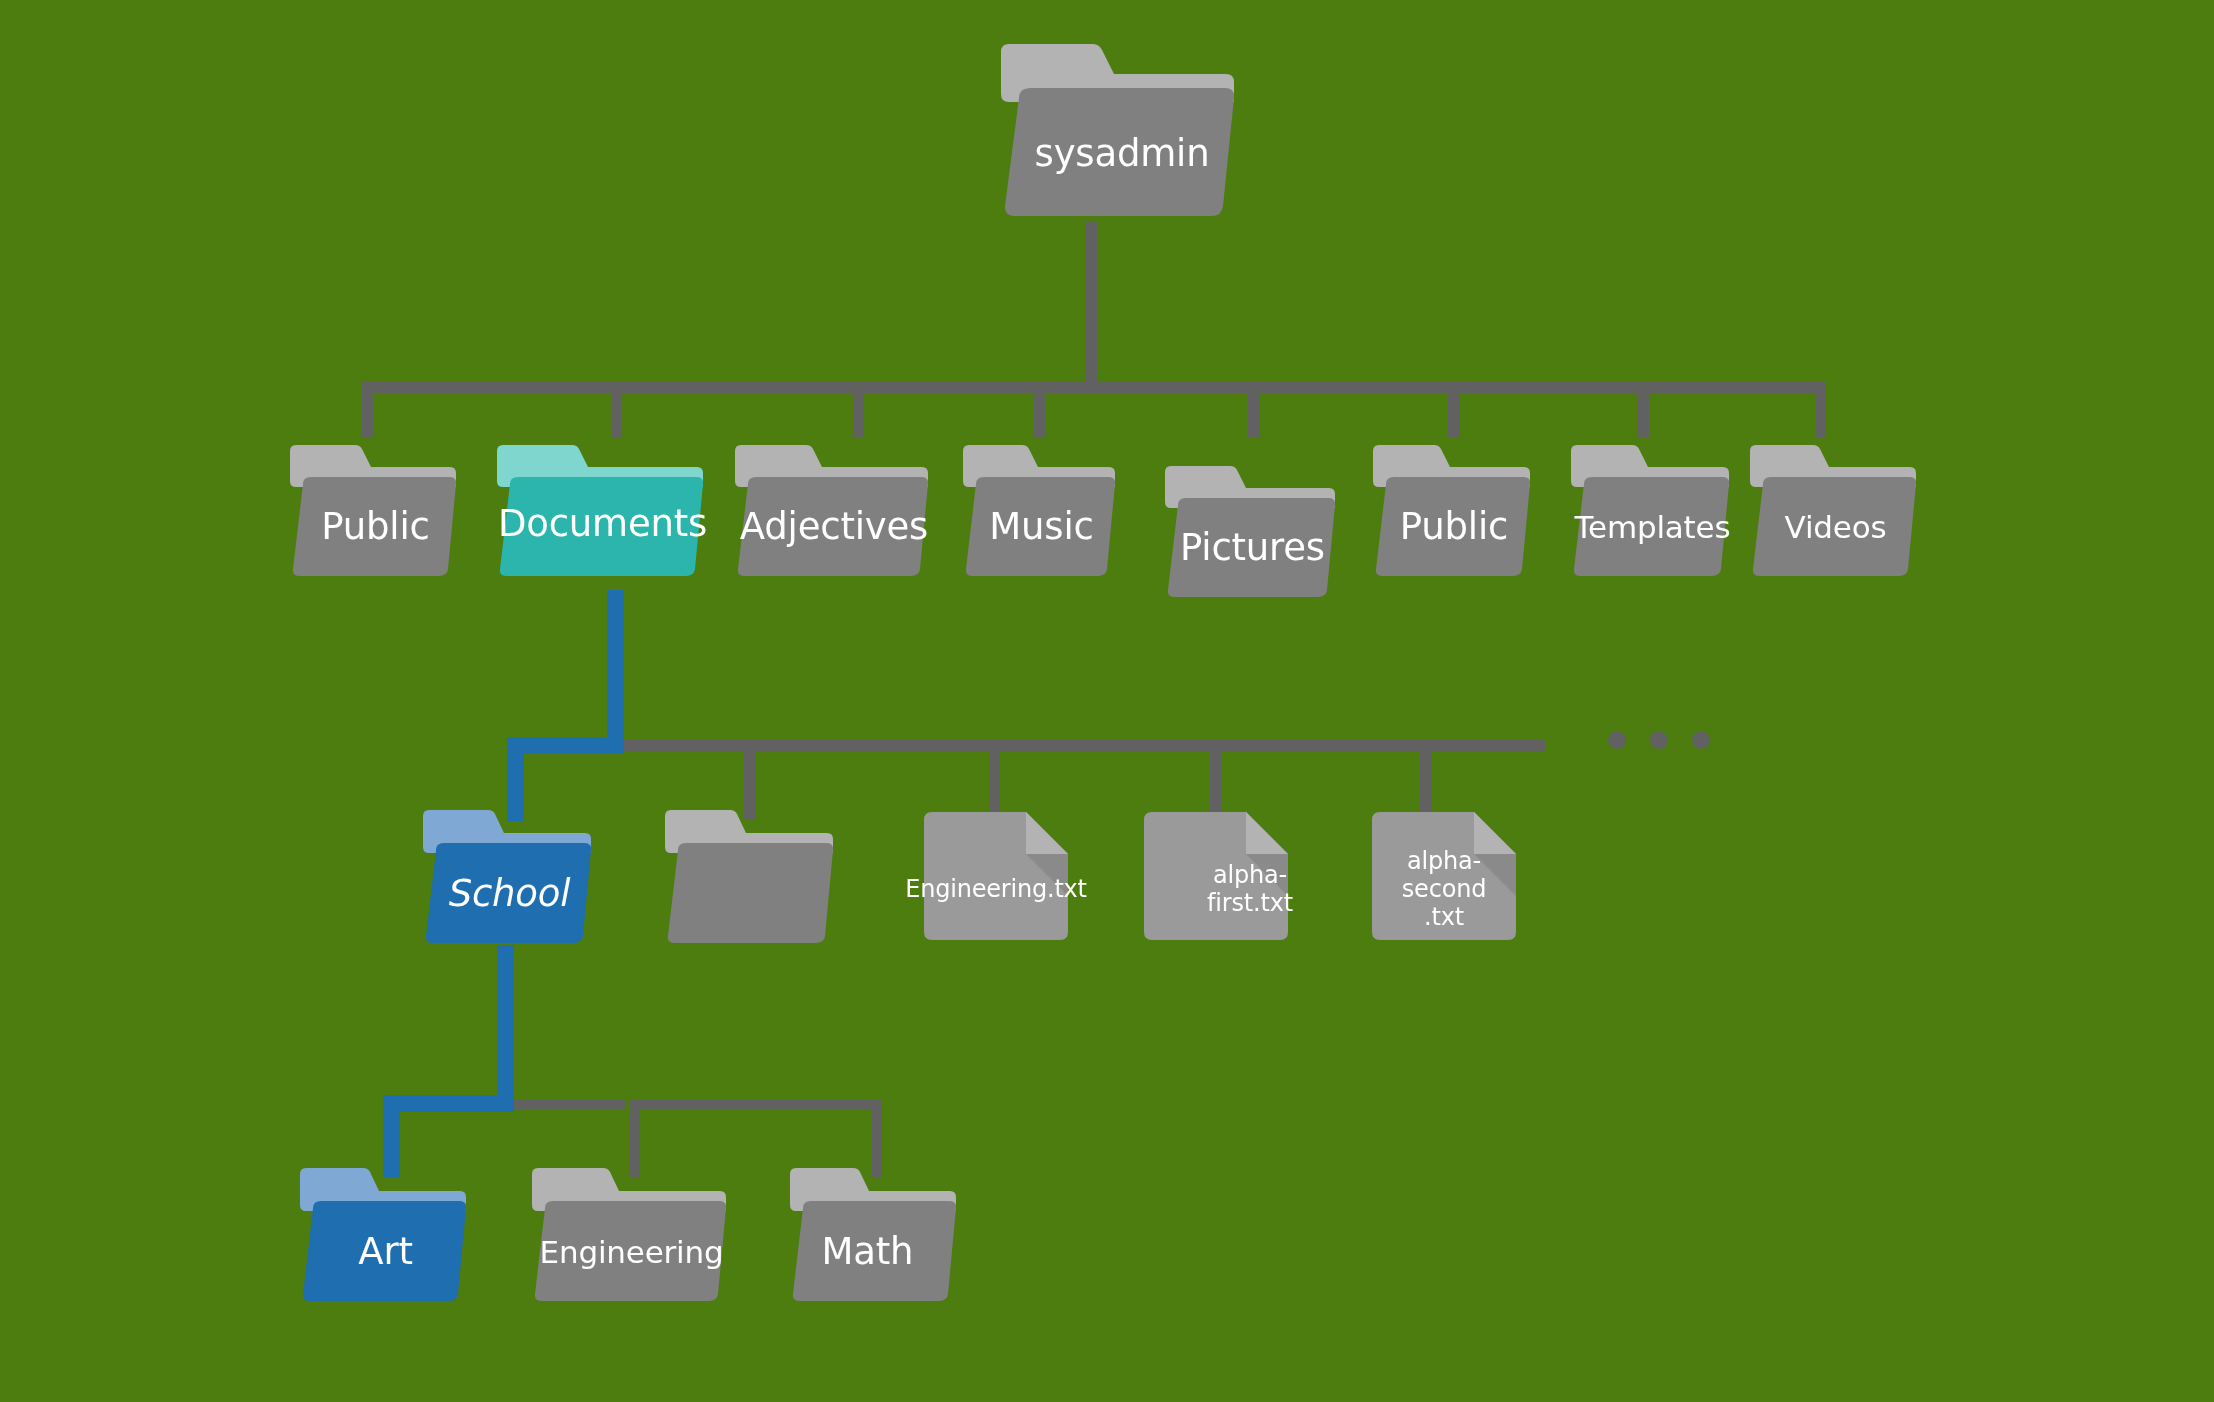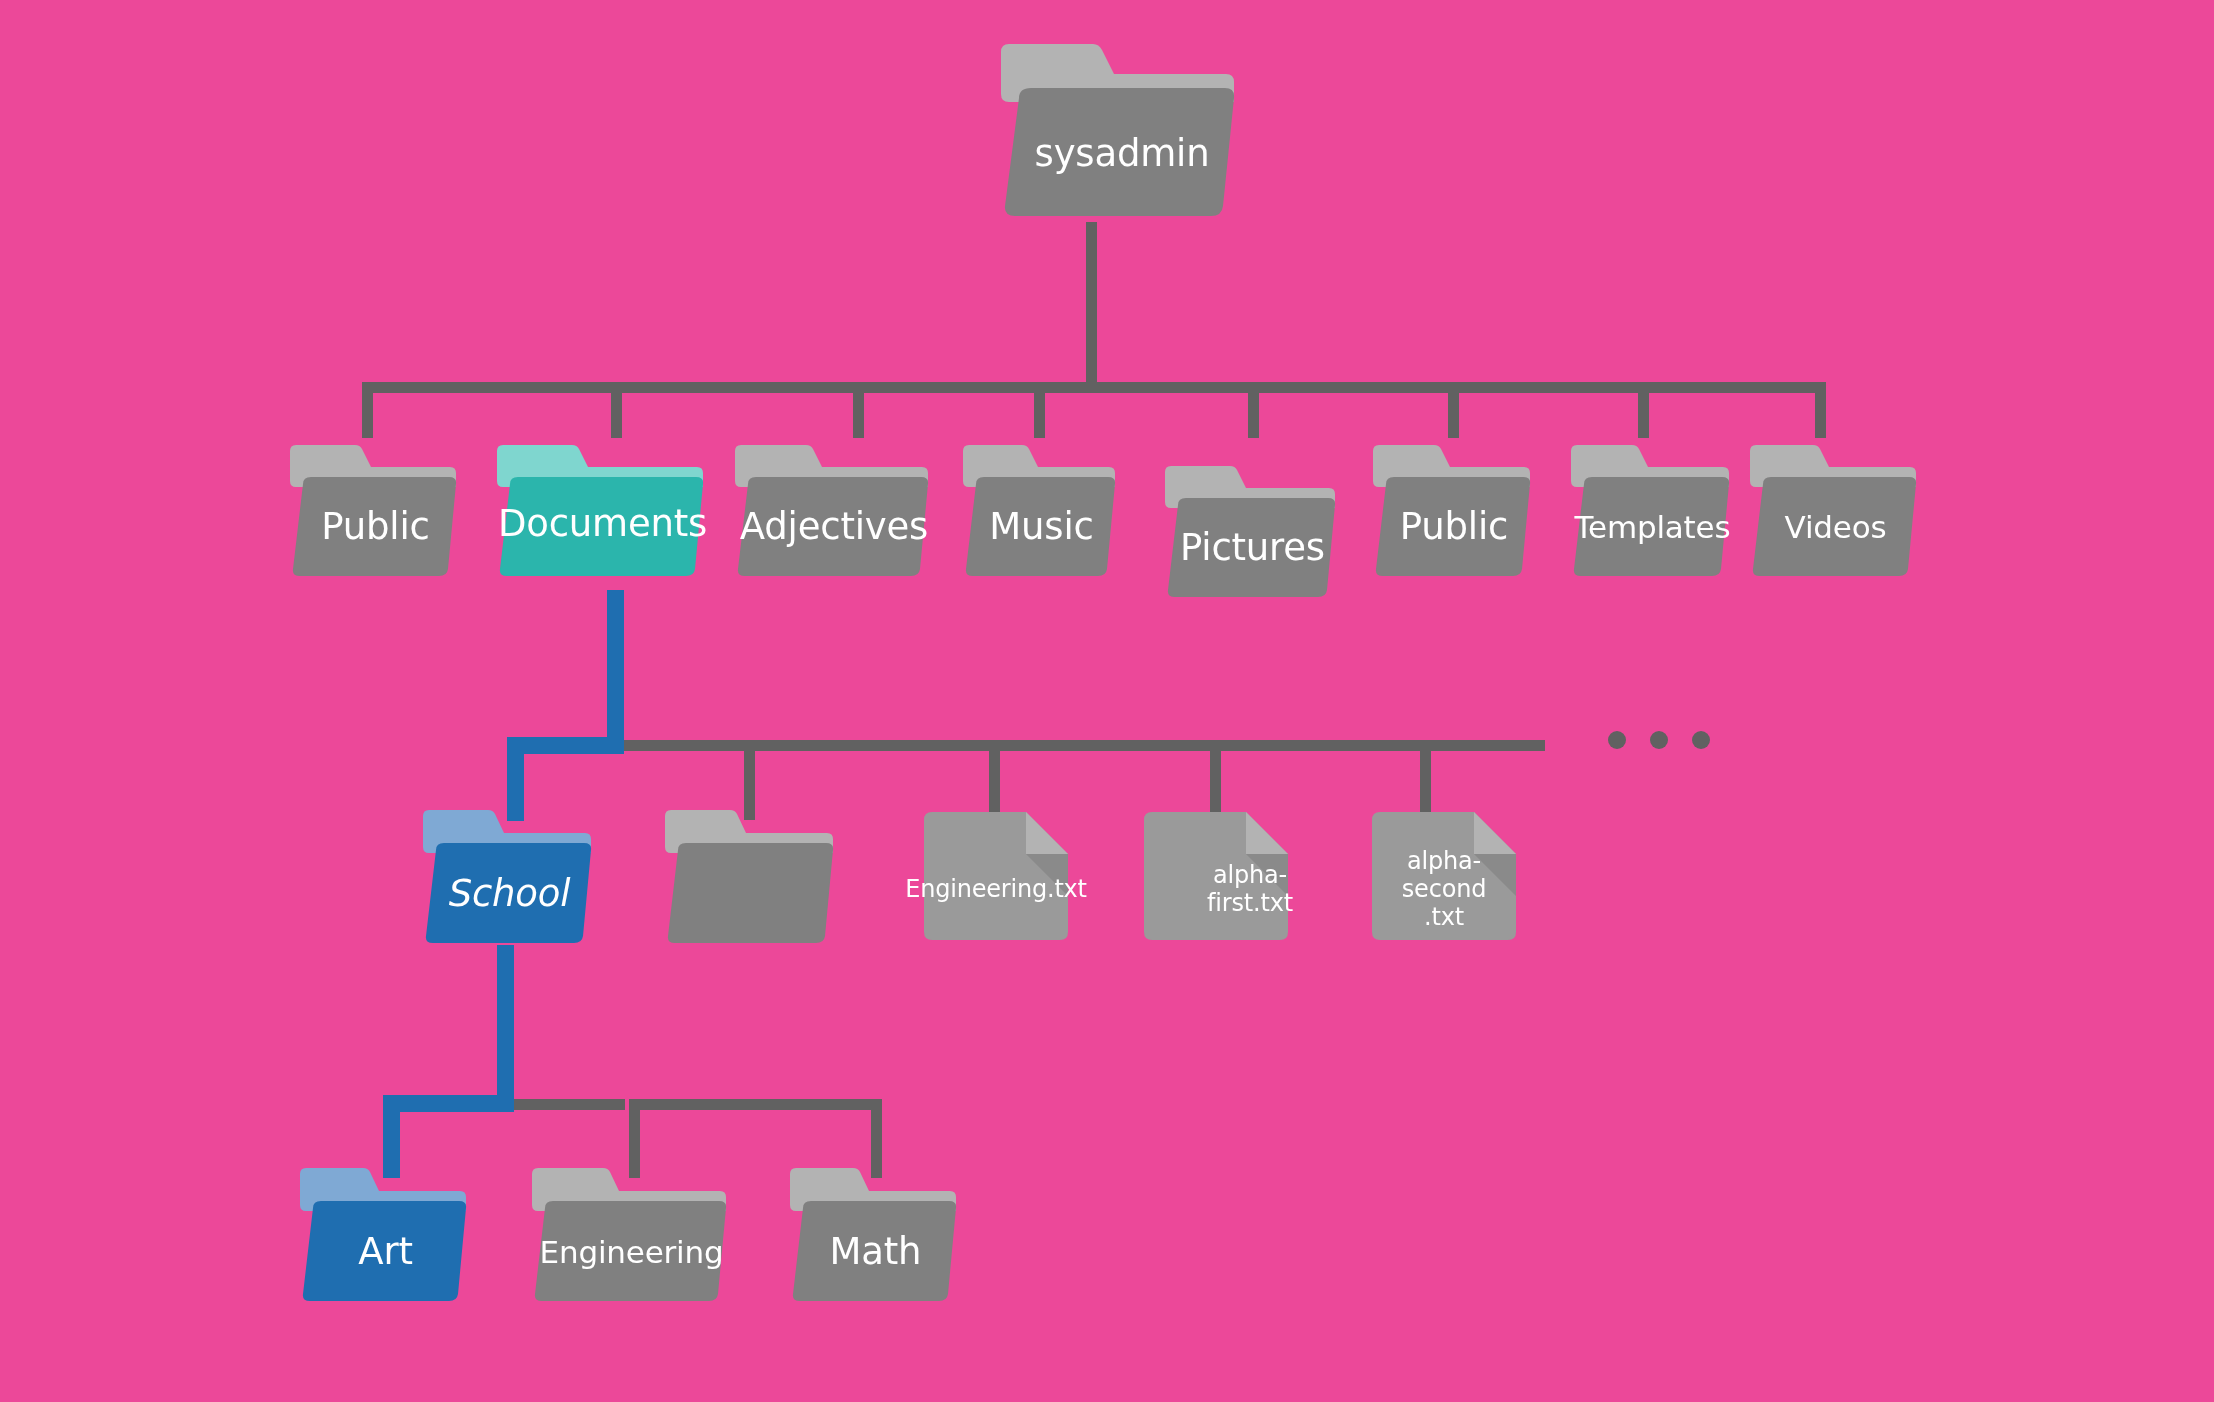--- a/index.html
+++ b/index.html
@@ -7,21 +7,21 @@
     padding: 0;
     background: #ffffff;
   }
   body {
     font-family: "DejaVu Sans", sans-serif;
   }
   #canvas {
     position: relative;
     width: 2214px;
     height: 1402px;
-    background: #ec4899;
+    background: #4d7c0f;
     overflow: hidden;
   }
   .node {
     position: absolute;
   }
   .node svg {
     display: block;
     overflow: visible;
   }
   .node-label {
@@ -235,16 +235,16 @@
       <path d="M18 42 Q18 35 26 35 L192 35 Q200 35 199 42 L191 128 Q190 135 182 135 L15 135 Q7 135 8 128 Z" fill="#808080"></path>
     </svg>
     <div class="node-label folder-label small" style="left:8px; top:39px; width:193px; height:95px;">Engineering</div>
   </div>
 
   <div class="node" style="left:785px; top:1166px;">
     <svg width="178" height="142" viewBox="0 0 178 142">
       <path d="M5 8 Q5 2 11 2 L68 2 Q73 2 75 6 L84 25 L165 25 Q171 25 171 31 L171 45 L11 45 Q5 45 5 39 Z" fill="#b3b3b3"></path>
       <path d="M18 42 Q18 35 26 35 L164 35 Q172 35 171 42 L163 128 Q162 135 154 135 L15 135 Q7 135 8 128 Z" fill="#808080"></path>
     </svg>
-    <div class="node-label folder-label" style="left:8px; top:39px; width:165px; height:95px;">Math</div>
+    <div class="node-label folder-label" style="left:0; top:39px; width:165px; height:95px;">Math</div>
   </div>
 
 </div>
 
 </body></html>

